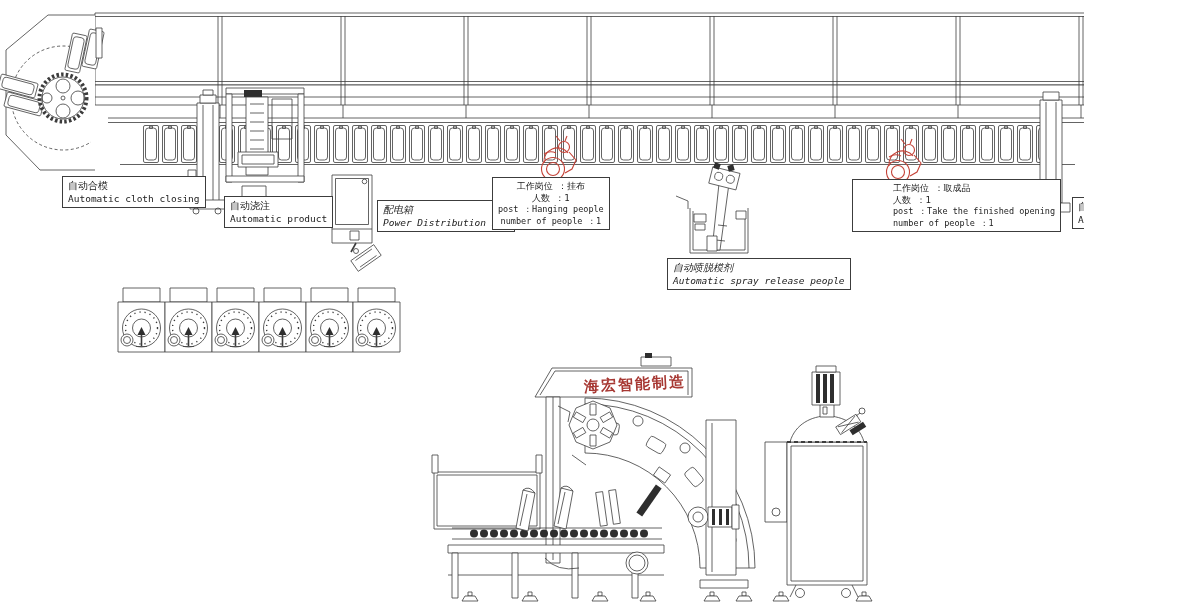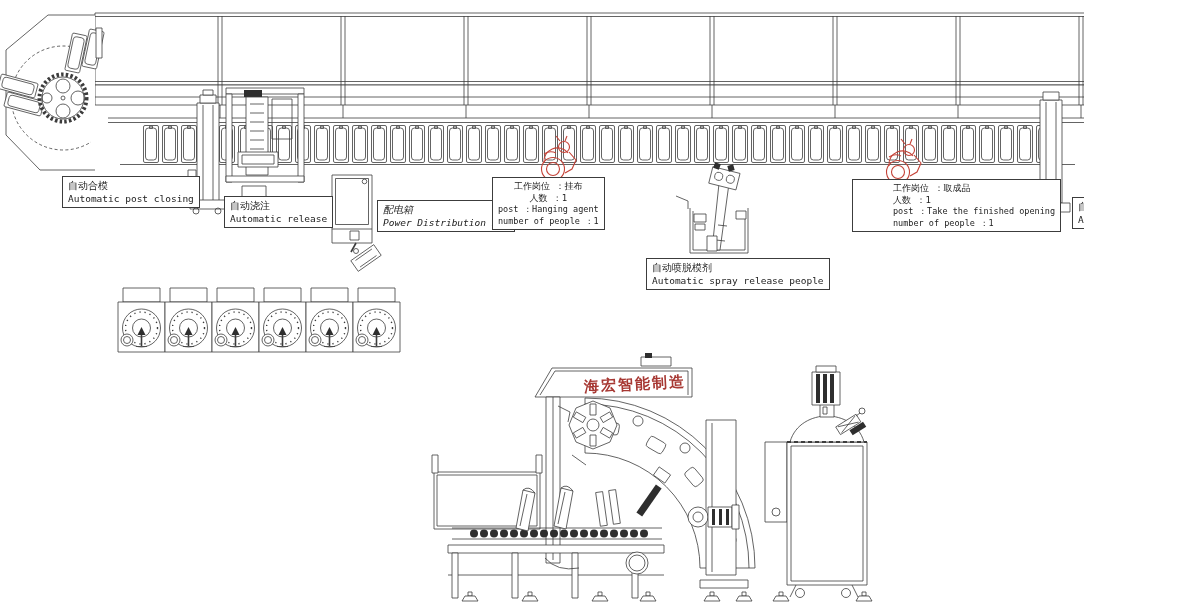--- a/index.html
+++ b/index.html
@@ -391,41 +391,41 @@
     <circle cx="800" cy="593" r="4.5" class="wfs"></circle>
     <line x1="852" y1="585" x2="858" y2="597" class="ln"></line>
     <circle cx="846" cy="593" r="4.5" class="wfs"></circle>
     <use href="#foot" transform="translate(781,592)"></use>
     <use href="#foot" transform="translate(864,592)"></use>
   </g>
 </svg>
 
   <div class="lbl" style="left:62px;top:176px;">
     <div class="zh">自动合模</div>
-    <div class="en">Automatic post closing</div>
+    <div class="en">Automatic cloth closing</div>
   </div>
 
   <div class="lbl" style="left:224px;top:196px;">
     <div class="zh">自动浇注</div>
-    <div class="en">Automatic release</div>
+    <div class="en">Automatic product</div>
   </div>
 
   <div class="lbl" style="left:377px;top:200px;font-style:italic;">
     <div class="zh">配电箱</div>
     <div class="en">Power Distribution Box</div>
   </div>
 
   <div class="lbl small" style="left:492px;top:177px;text-align:center;">
     <div class="zh">工作岗位 ：挂布</div>
     <div class="zh">人数 ：1</div>
-    <div class="en">post ：Hanging agent</div>
+    <div class="en">post ：Hanging people</div>
     <div class="en">number of people ：1</div>
   </div>
 
-  <div class="lbl" style="left:646px;top:258px;">
+  <div class="lbl" style="left:667px;top:258px;font-style:italic;">
     <div class="zh">自动喷脱模剂</div>
     <div class="en">Automatic spray release people</div>
   </div>
 
   <div class="lbl small" style="left:852px;top:179px;padding-left:40px;">
     <div class="zh">工作岗位 ：取成品</div>
     <div class="zh">人数 ：1</div>
     <div class="en">post ：Take the finished opening</div>
     <div class="en">number of people ：1</div>
   </div>

